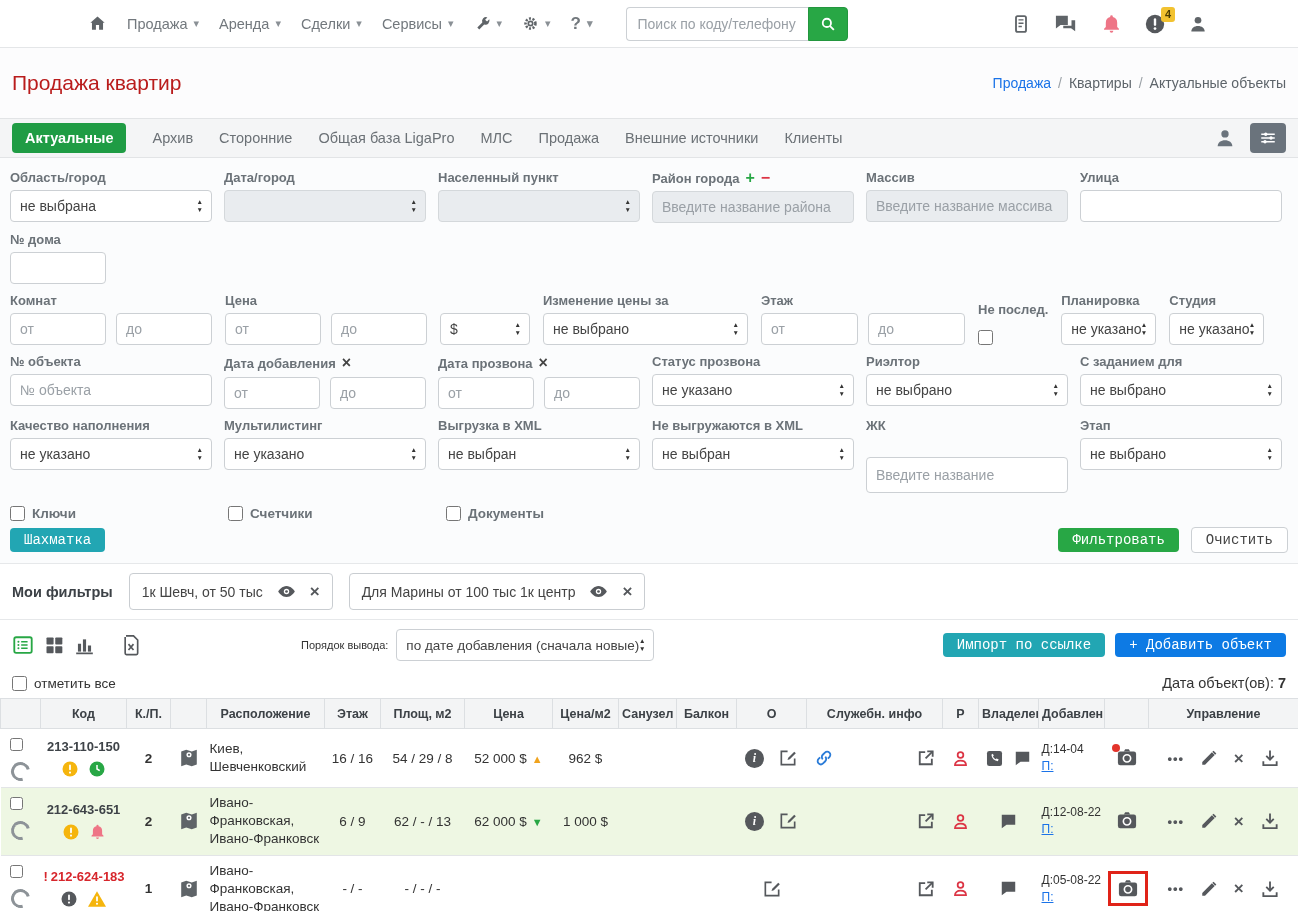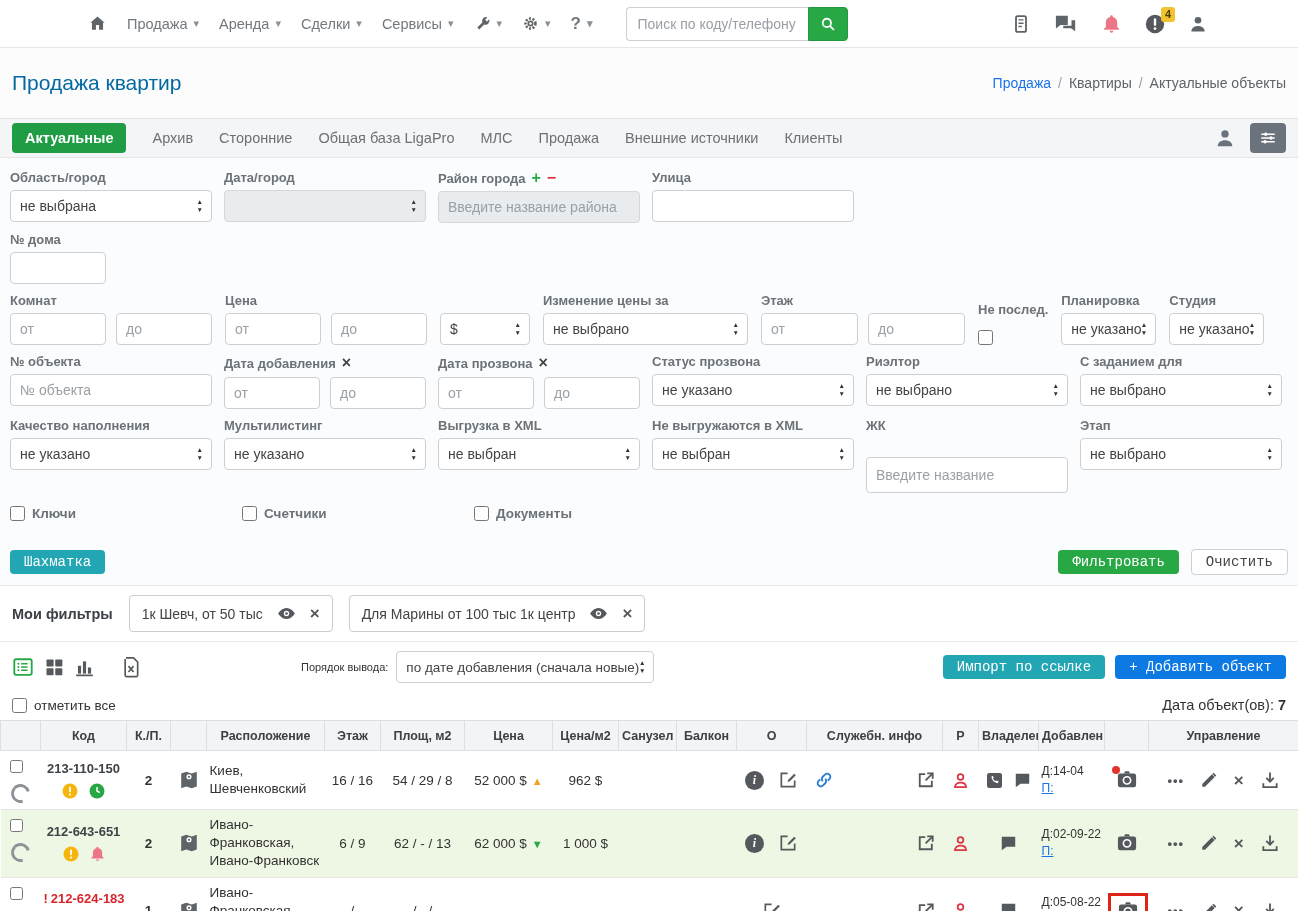--- a/index.html
+++ b/index.html
@@ -19,21 +19,21 @@
   .searchbox input{width:182px;height:34px;border:1px solid #ccd0d4;border-right:none;border-radius:4px 0 0 4px;padding:0 10px;font-size:14px;color:#555;outline:none}
   .searchbox input::placeholder{color:#9aa0a6}
   .search-btn{width:40px;height:34px;background:#28a745;border:1px solid #23963e;border-radius:0 4px 4px 0;display:flex;align-items:center;justify-content:center;cursor:pointer}
   .nav-right{margin-left:auto;margin-right:90px;display:flex;align-items:center;gap:22px}
   .nav-right .ic{cursor:pointer}
   .noti-wrap{position:relative}
   .noti-badge{position:absolute;top:-6px;right:-9px;background:#f2c230;color:#4b3c00;font-size:11px;font-weight:bold;padding:1px 4px;border-radius:3px;line-height:1.2}
 
   
   .titlebar{height:70px;display:flex;align-items:center;justify-content:space-between;padding:0 12px;background:#fcfcfd}
-  .page-title{font-size:21px;font-weight:500;color:#0369a1}
+  .page-title{font-size:21px;font-weight:500;color:#b91c1c}
   .breadcrumb{font-size:14px;color:#5d646a;display:flex;gap:7px;align-items:center}
   .breadcrumb .link{color:#1a73e8;cursor:pointer}
   .breadcrumb .sep{color:#9aa0a6}
 
   
   .tabstrip{height:40px;background:#f4f5f6;border-top:1px solid #e2e4e6;border-bottom:1px solid #e2e4e6;display:flex;align-items:center;padding:0 12px;gap:26px}
   .tab{color:#6b7176;font-size:14.5px;cursor:pointer;white-space:nowrap}
   .tab.active{background:#1f9c44;color:#fff;padding:7px 13px;border-radius:4px;font-weight:bold}
   .tab-right{margin-left:auto;display:flex;align-items:center;gap:14px}
   .sliders-btn{width:36px;height:30px;background:#6a737c;border-radius:4px;display:flex;align-items:center;justify-content:center;cursor:pointer}
@@ -51,21 +51,21 @@
   input.f-in{height:32px;border:1px solid #ccd0d4;border-radius:4px;padding:0 9px;font-size:14px;color:#444;background:#fff;outline:none;width:100%}
   input.f-in::placeholder{color:#9aa0a6}
   input.f-in:disabled,.f-in.disabled{background:#e9ecef;border-color:#d4d8db}
   .pair{display:flex;gap:10px}
   .pair input{width:96px}
   .sel{position:relative;height:32px;border:1px solid #ccd0d4;border-radius:4px;background:#fff;padding:0 22px 0 9px;display:flex;align-items:center;font-size:14px;color:#444;cursor:pointer;overflow:hidden;white-space:nowrap}
   .sel.disabled{background:#e9ecef;border-color:#d4d8db}
   .sel .arr::before,.sel .arr::after{position:absolute;right:8px;font-size:6.5px;color:#333;line-height:1}
   .sel .arr::before{content:"▲";top:8px}
   .sel .arr::after{content:"▼";bottom:8px}
-  .chk-row{display:grid;grid-template-columns:repeat(6,202px);column-gap:30px;margin:13px 0 28px}
+  .chk-row{display:grid;grid-template-columns:repeat(6,202px);column-gap:16px;margin:13px 0 6px}
   .chk{display:flex;align-items:center;gap:7px;font-size:13.5px;font-weight:bold;color:#6b7278}
   .chk input{width:15px;height:15px}
   .btns-row{display:flex;justify-content:space-between;align-items:center}
   .btn{border:none;border-radius:4px;font-size:14px;padding:4px 14px;cursor:pointer;font-family:Liberation Mono, monospace}
   .btn-teal{background:#22a6b3;color:#fff}
   .btn-green{background:#28a745;color:#fff}
   .btn-white{background:#fff;color:#444;border:1px solid #ccd0d4}
   .btn-blue{background:#0d7ae4;color:#fff}
 
   
@@ -230,26 +230,37 @@
           </div>
         </div>
       <div class="f-field">
           <span class="f-label">Дата/город</span>
         <div class="sel disabled">
             <span></span>
             <span class="arr"></span>
           </div>
         </div>
       <div class="f-field">
+          <span class="f-label">Населенный пункт</span>
+        <div class="sel disabled">
+            <span></span>
+            <span class="arr"></span>
+          </div>
+        </div>
+      <div class="f-field">
           <span class="f-label">
             <span>Район города</span>
             <span class="plusminus pm-plus">+</span>
             <span class="plusminus pm-minus">−</span>
           </span>
         <input class="f-in" disabled="" placeholder="Введите название района" style="">
+        </div>
+      <div class="f-field">
+          <span class="f-label">Массив</span>
+        <input class="f-in" disabled="" placeholder="Введите название массива" style="">
         </div>
       <div class="f-field">
           <span class="f-label">Улица</span>
         <input class="f-in" style="">
         </div>
     </div>
 
     <div class="f-row">
       <div class="f-field">
           <span class="f-label">№ дома</span>
@@ -680,21 +691,21 @@
               <path d="M5 20.5c0-3.6 3-5.8 7-5.8s7 2.2 7 5.8z"></path>
             </svg></td>
         <td>
             <div class="ico-row" style="gap:9px">
           <svg class="ic" width="19" height="19" viewBox="0 0 24 24" style="fill:#55585c">
                 <path d="M3.5 3.5h17V16H9.5l-6 4.5z"></path>
               </svg>
         </div>
           </td>
         <td>
-            <div class="added"><span>Д:02-09-22</span><br><a>П:</a></div>
+            <div class="added"><span>Д:12-08-22</span><br><a>П:</a></div>
           </td>
         <td><span class="cam-wrap"><svg width="22" height="20" viewBox="0 0 24 22" style="fill:#55585c">
                 <rect x="2" y="5" width="20" height="15" rx="2.5"></rect>
                 <path d="M8.5 5 10 2.5h4L15.5 5z"></path>
                 <circle cx="12" cy="12.5" r="4" fill="none" stroke="#fff" stroke-width="1.8"></circle>
               </svg></span></td>
         <td>
             <div class="mng">
           <span class="dots"></span>
           <svg class="ic" width="18" height="18" viewBox="0 0 24 24" style="fill:#55585c">

